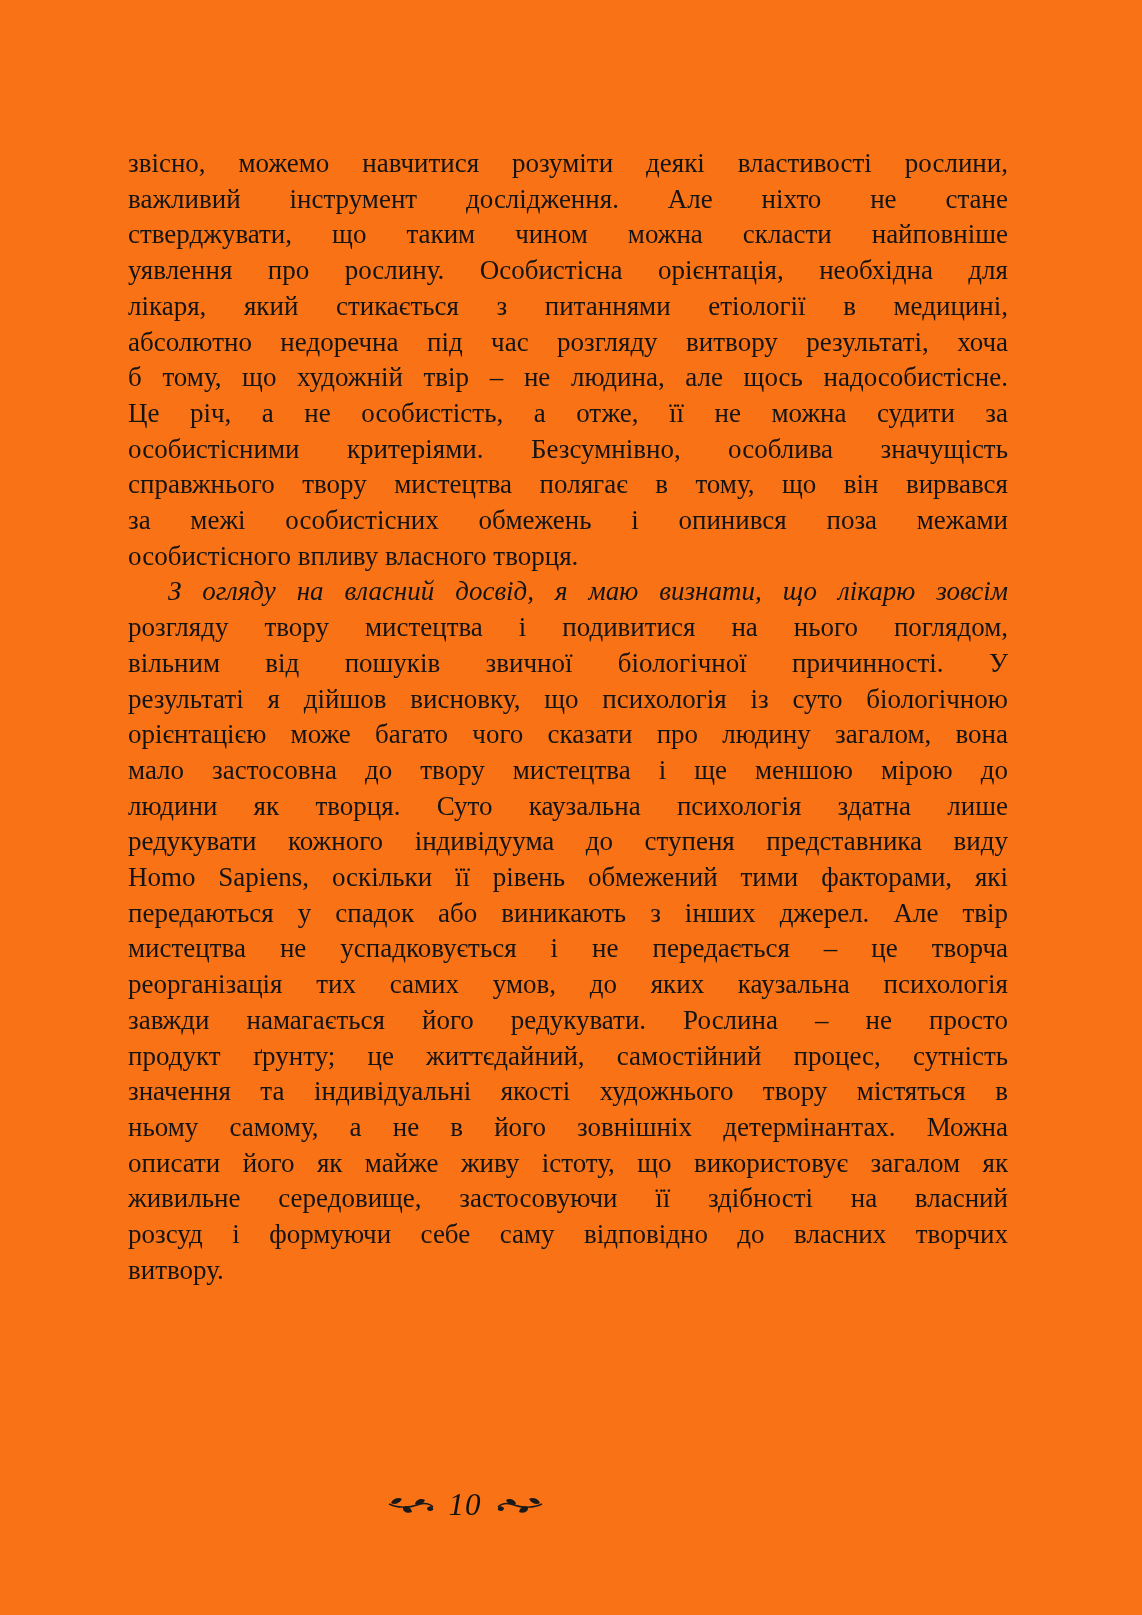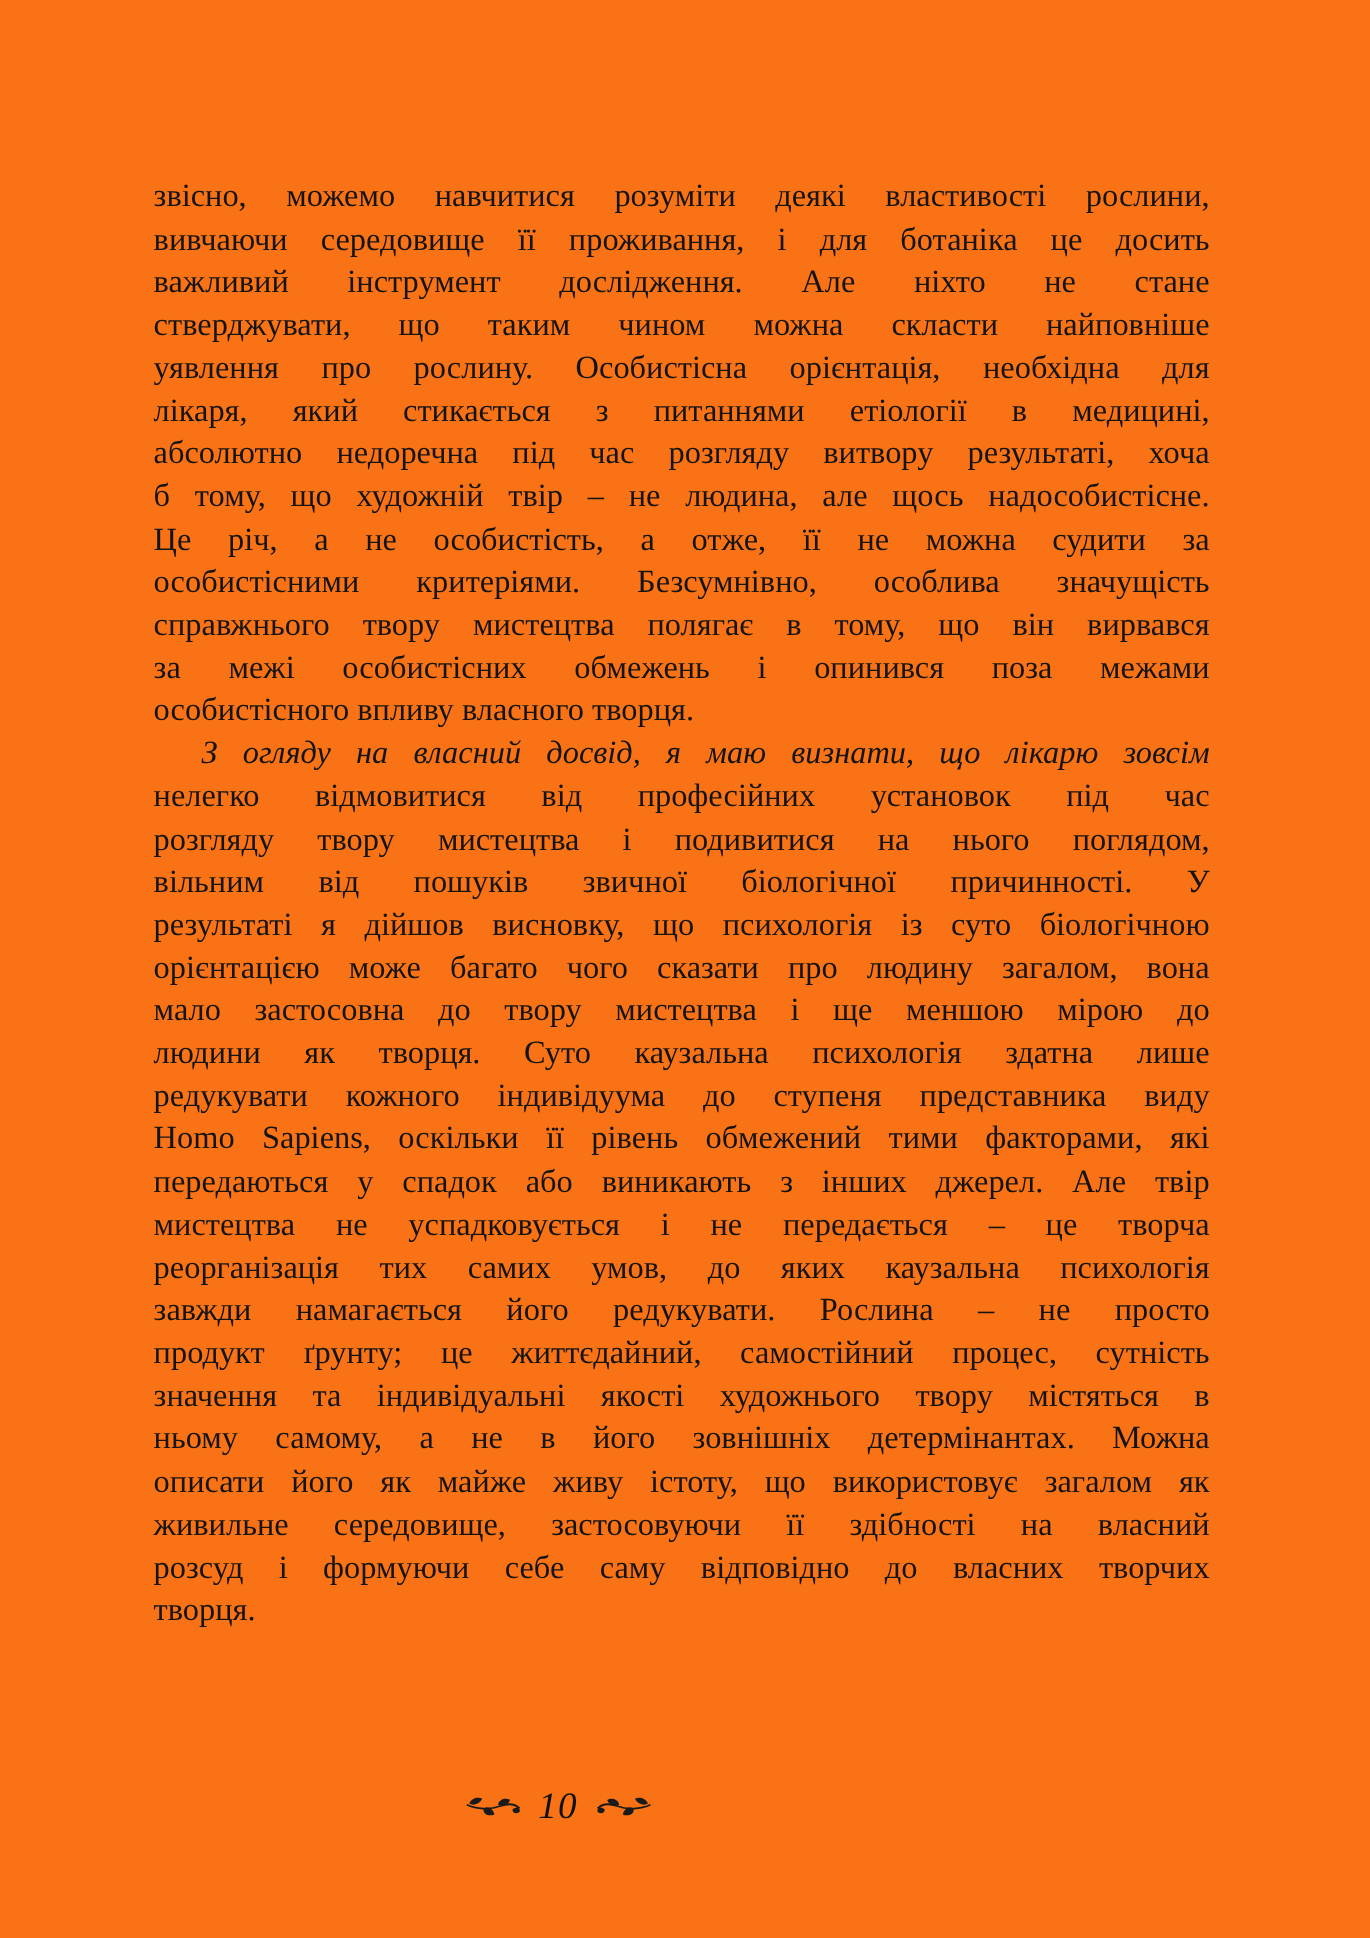--- a/index.html
+++ b/index.html
@@ -68,53 +68,51 @@
     padding-bottom: 2px;
   }
 </style>
 </head>
 <body>
 
 <div class="page">
 
   <main class="text-block">
       <div class="line">звісно, можемо навчитися розуміти деякі властивості рослини,</div>
-      <div class="line">вивчаючи середовище її проживання, і для ботаніка це досить</div>
       <div class="line">важливий інструмент дослідження. Але ніхто не стане</div>
       <div class="line">стверджувати, що таким чином можна скласти найповніше</div>
       <div class="line">уявлення про рослину. Особистісна орієнтація, необхідна для</div>
       <div class="line">лікаря, який стикається з питаннями етіології в медицині,</div>
       <div class="line">абсолютно недоречна під час розгляду витвору результаті, хоча</div>
       <div class="line">б тому, що художній твір – не людина, але щось надособистісне.</div>
       <div class="line">Це річ, а не особистість, а отже, її не можна судити за</div>
       <div class="line">особистісними критеріями. Безсумнівно, особлива значущість</div>
       <div class="line">справжнього твору мистецтва полягає в тому, що він вирвався</div>
       <div class="line">за межі особистісних обмежень і опинився поза межами</div>
       <div class="line last">особистісного впливу власного творця.</div>
       <div class="line indent">З огляду на власний досвід, я маю визнати, що лікарю зовсім</div>
-      <div class="line">нелегко відмовитися від професійних установок під час</div>
       <div class="line">розгляду твору мистецтва і подивитися на нього поглядом,</div>
       <div class="line">вільним від пошуків звичної біологічної причинності. У</div>
       <div class="line">результаті я дійшов висновку, що психологія із суто біологічною</div>
       <div class="line">орієнтацією може багато чого сказати про людину загалом, вона</div>
       <div class="line">мало застосовна до твору мистецтва і ще меншою мірою до</div>
       <div class="line">людини як творця. Суто каузальна психологія здатна лише</div>
       <div class="line">редукувати кожного індивідуума до ступеня представника виду</div>
       <div class="line">Homo Sapiens, оскільки її рівень обмежений тими факторами, які</div>
       <div class="line">передаються у спадок або виникають з інших джерел. Але твір</div>
       <div class="line">мистецтва не успадковується і не передається – це творча</div>
       <div class="line">реорганізація тих самих умов, до яких каузальна психологія</div>
       <div class="line">завжди намагається його редукувати. Рослина – не просто</div>
       <div class="line">продукт ґрунту; це життєдайний, самостійний процес, сутність</div>
       <div class="line">значення та індивідуальні якості художнього твору містяться в</div>
       <div class="line">ньому самому, а не в його зовнішніх детермінантах. Можна</div>
       <div class="line">описати його як майже живу істоту, що використовує загалом як</div>
       <div class="line">живильне середовище, застосовуючи її здібності на власний</div>
       <div class="line">розсуд і формуючи себе саму відповідно до власних творчих</div>
-      <div class="line last">творця.</div>
+      <div class="line last">витвору.</div>
     </main>
 
   <footer class="footer">
     <span class="orn">
       <svg width="48" height="20" viewBox="0 0 48 20" aria-hidden="true">
         <path d="M2 9 C10 13, 22 13, 30 10 C37 7.5, 42 8, 46 12" fill="none" stroke="currentColor" stroke-width="1.5"></path>
         <path d="M4 8 C6 3, 12 2, 15 4 C12 9, 7 10, 4 8 Z" fill="currentColor"></path>
         <path d="M16 12 C15 17, 21 19, 25 17 C24 12, 19 10, 16 12 Z" fill="currentColor"></path>
         <path d="M28 9 C29 4, 35 3, 38 5 C36 10, 31 11, 28 9 Z" fill="currentColor"></path>
         <path d="M40 13 C43 10, 47 11, 46 15 C43 17, 40 16, 40 13 Z" fill="currentColor"></path>

